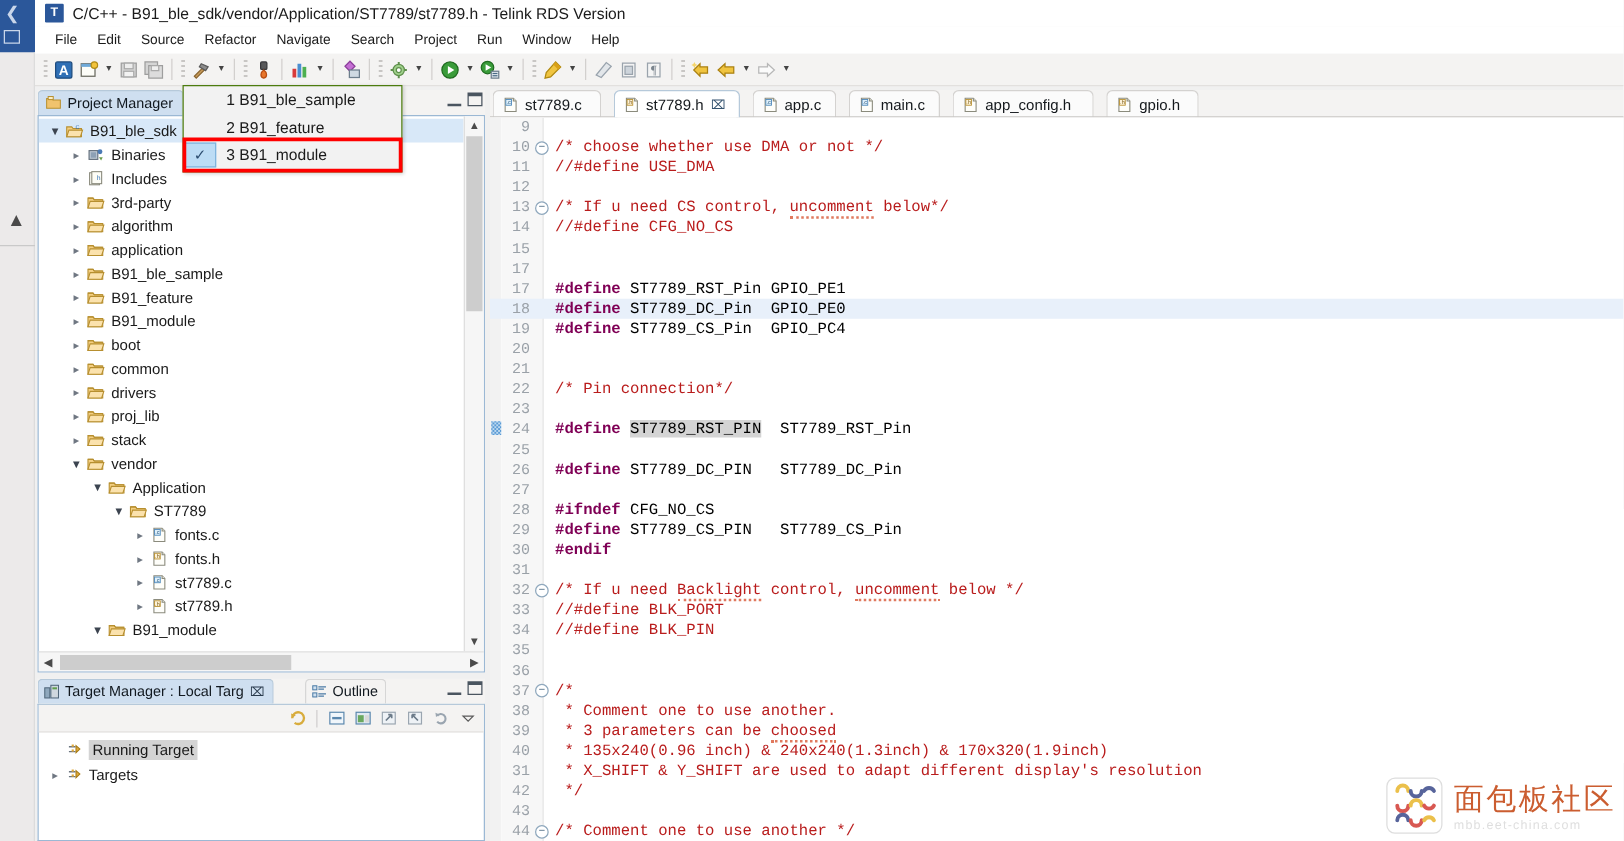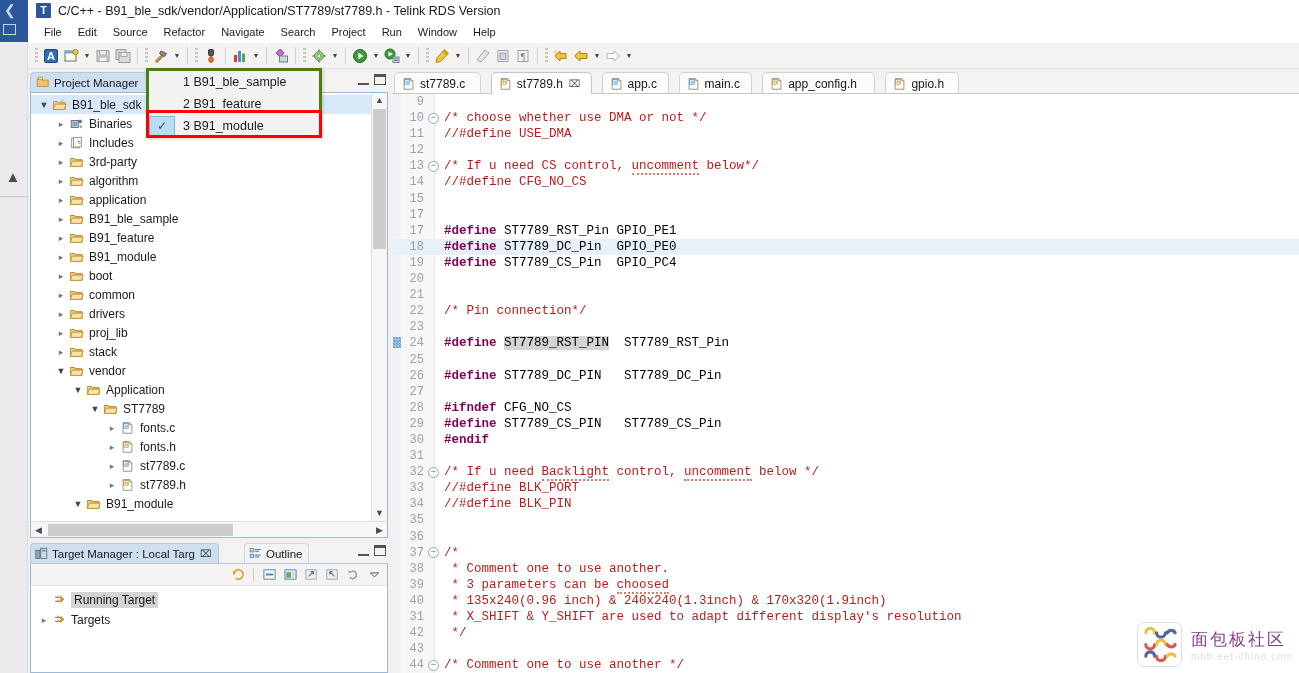--- a/index.html
+++ b/index.html
@@ -250,21 +250,21 @@
     padding-bottom: 0px;
   }
   .blue-mark {
     position: absolute; left: 1px; width: 8px; height: 11px;
     background: repeating-conic-gradient(#5b9bd5 0% 25%, #bcd8ef 0% 50%) 50%/3px 3px;
   }
 
   
   .dropdown {
     position: absolute; left: 146px; top: 68px; width: 176px; height: 70px;
-    background: #f2f2f2; border: 3px solid #4d7c0f;
+    background: #f2f2f2; border: 1px solid #4d7c0f;
     box-shadow: 1px 1px 3px rgba(0,0,0,0.18);
     z-index: 60;
   }
   .dd-item {
     height: 22px; display: flex; align-items: center;
     font-size: 12.5px; color: #1a1a1a; padding-left: 0px; white-space: nowrap;
   }
   .dd-check {
     width: 26px; flex: 0 0 26px; text-align: center;
     font-size: 12px; color: #2b4c6f;
@@ -282,21 +282,21 @@
   
   .watermark {
     position: absolute; right: 6px; bottom: 6px;
     display: flex; align-items: center; gap: 9px; opacity: 0.85;
   }
   .wm-logo {
     width: 45px; height: 45px; border: 1px solid #d8d8d8; border-radius: 7px;
     background: #ffffff; position: relative; overflow: hidden;
   }
   .wm-text { display: flex; flex-direction: column; }
-  .wm-cn { font-size: 17px; color: #701a75; letter-spacing: 2px; font-family: Liberation Sans, sans-serif; }
+  .wm-cn { font-size: 24px; color: #c2410c; letter-spacing: 2px; font-family: Liberation Sans, sans-serif; }
   .wm-en { font-size: 10px; color: #d9d9d9; letter-spacing: 1px; }
 </style>
 </head>
 <body>
 
 <div id="app">
 
   <div class="chrome-left-blue">
     <div class="chev">❮</div>
     <div class="sq"></div>

